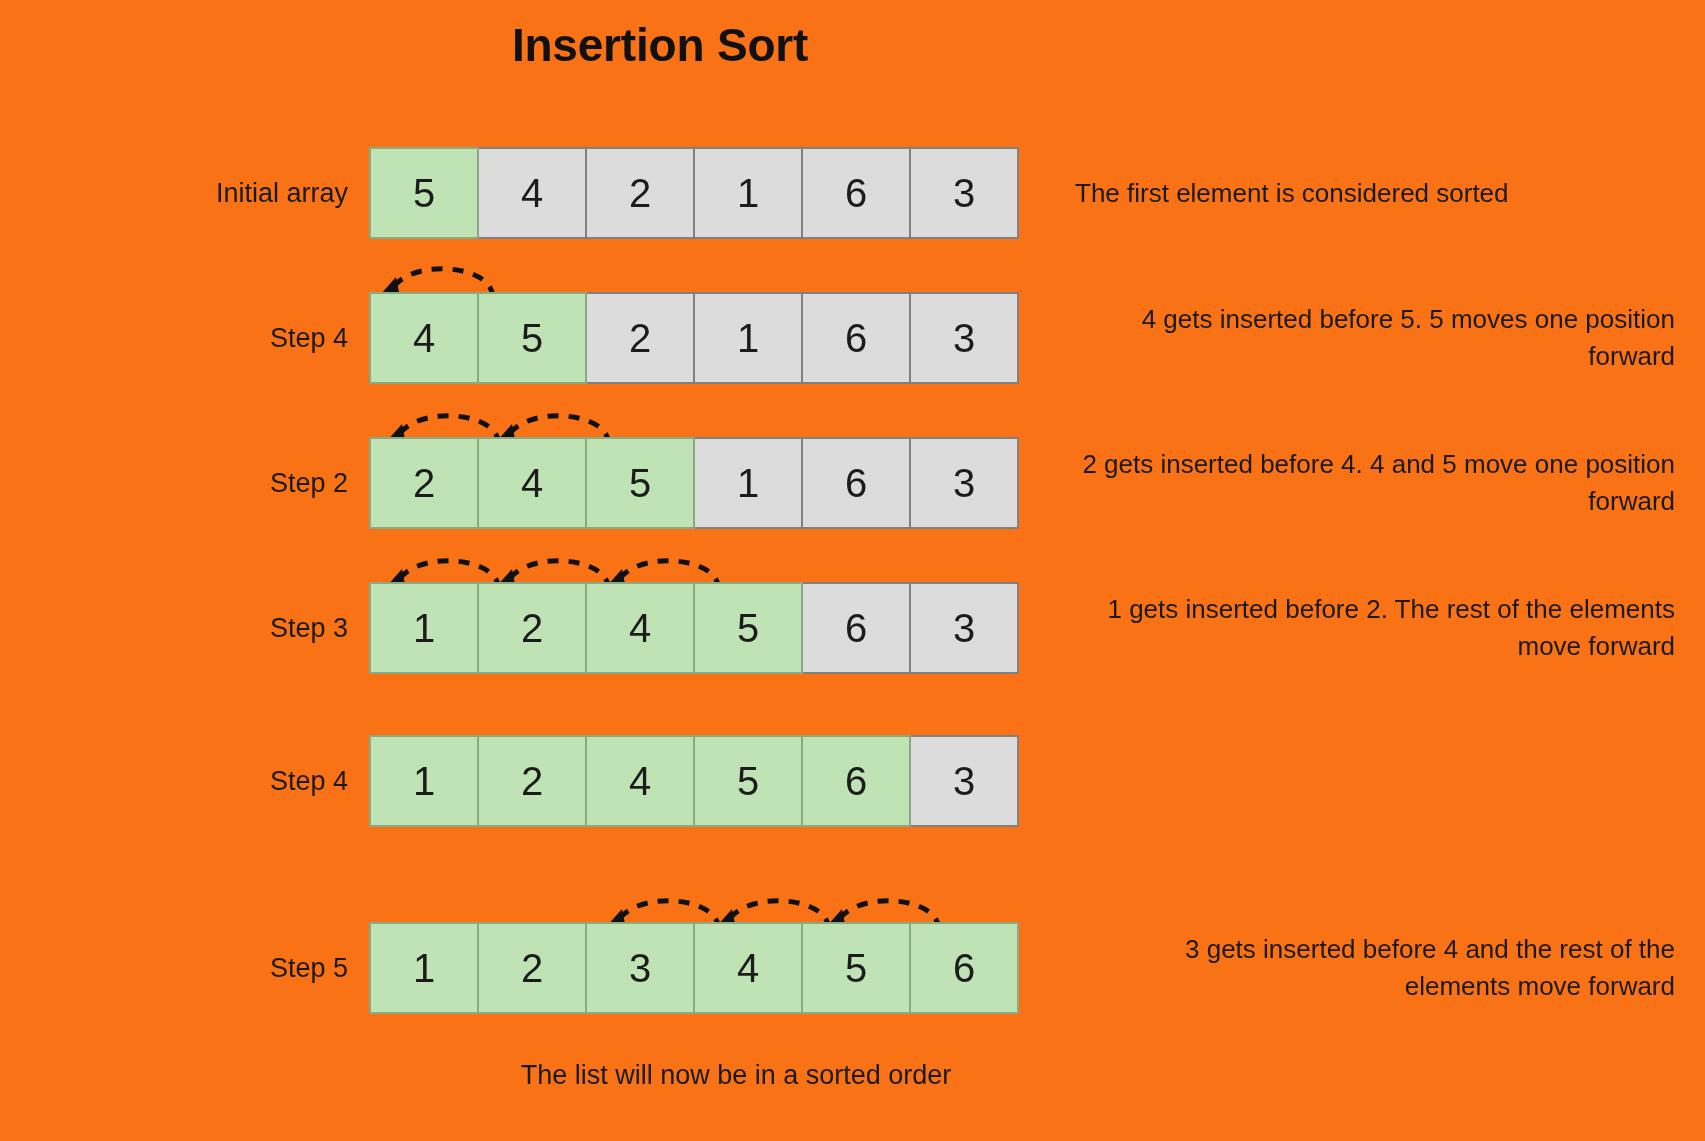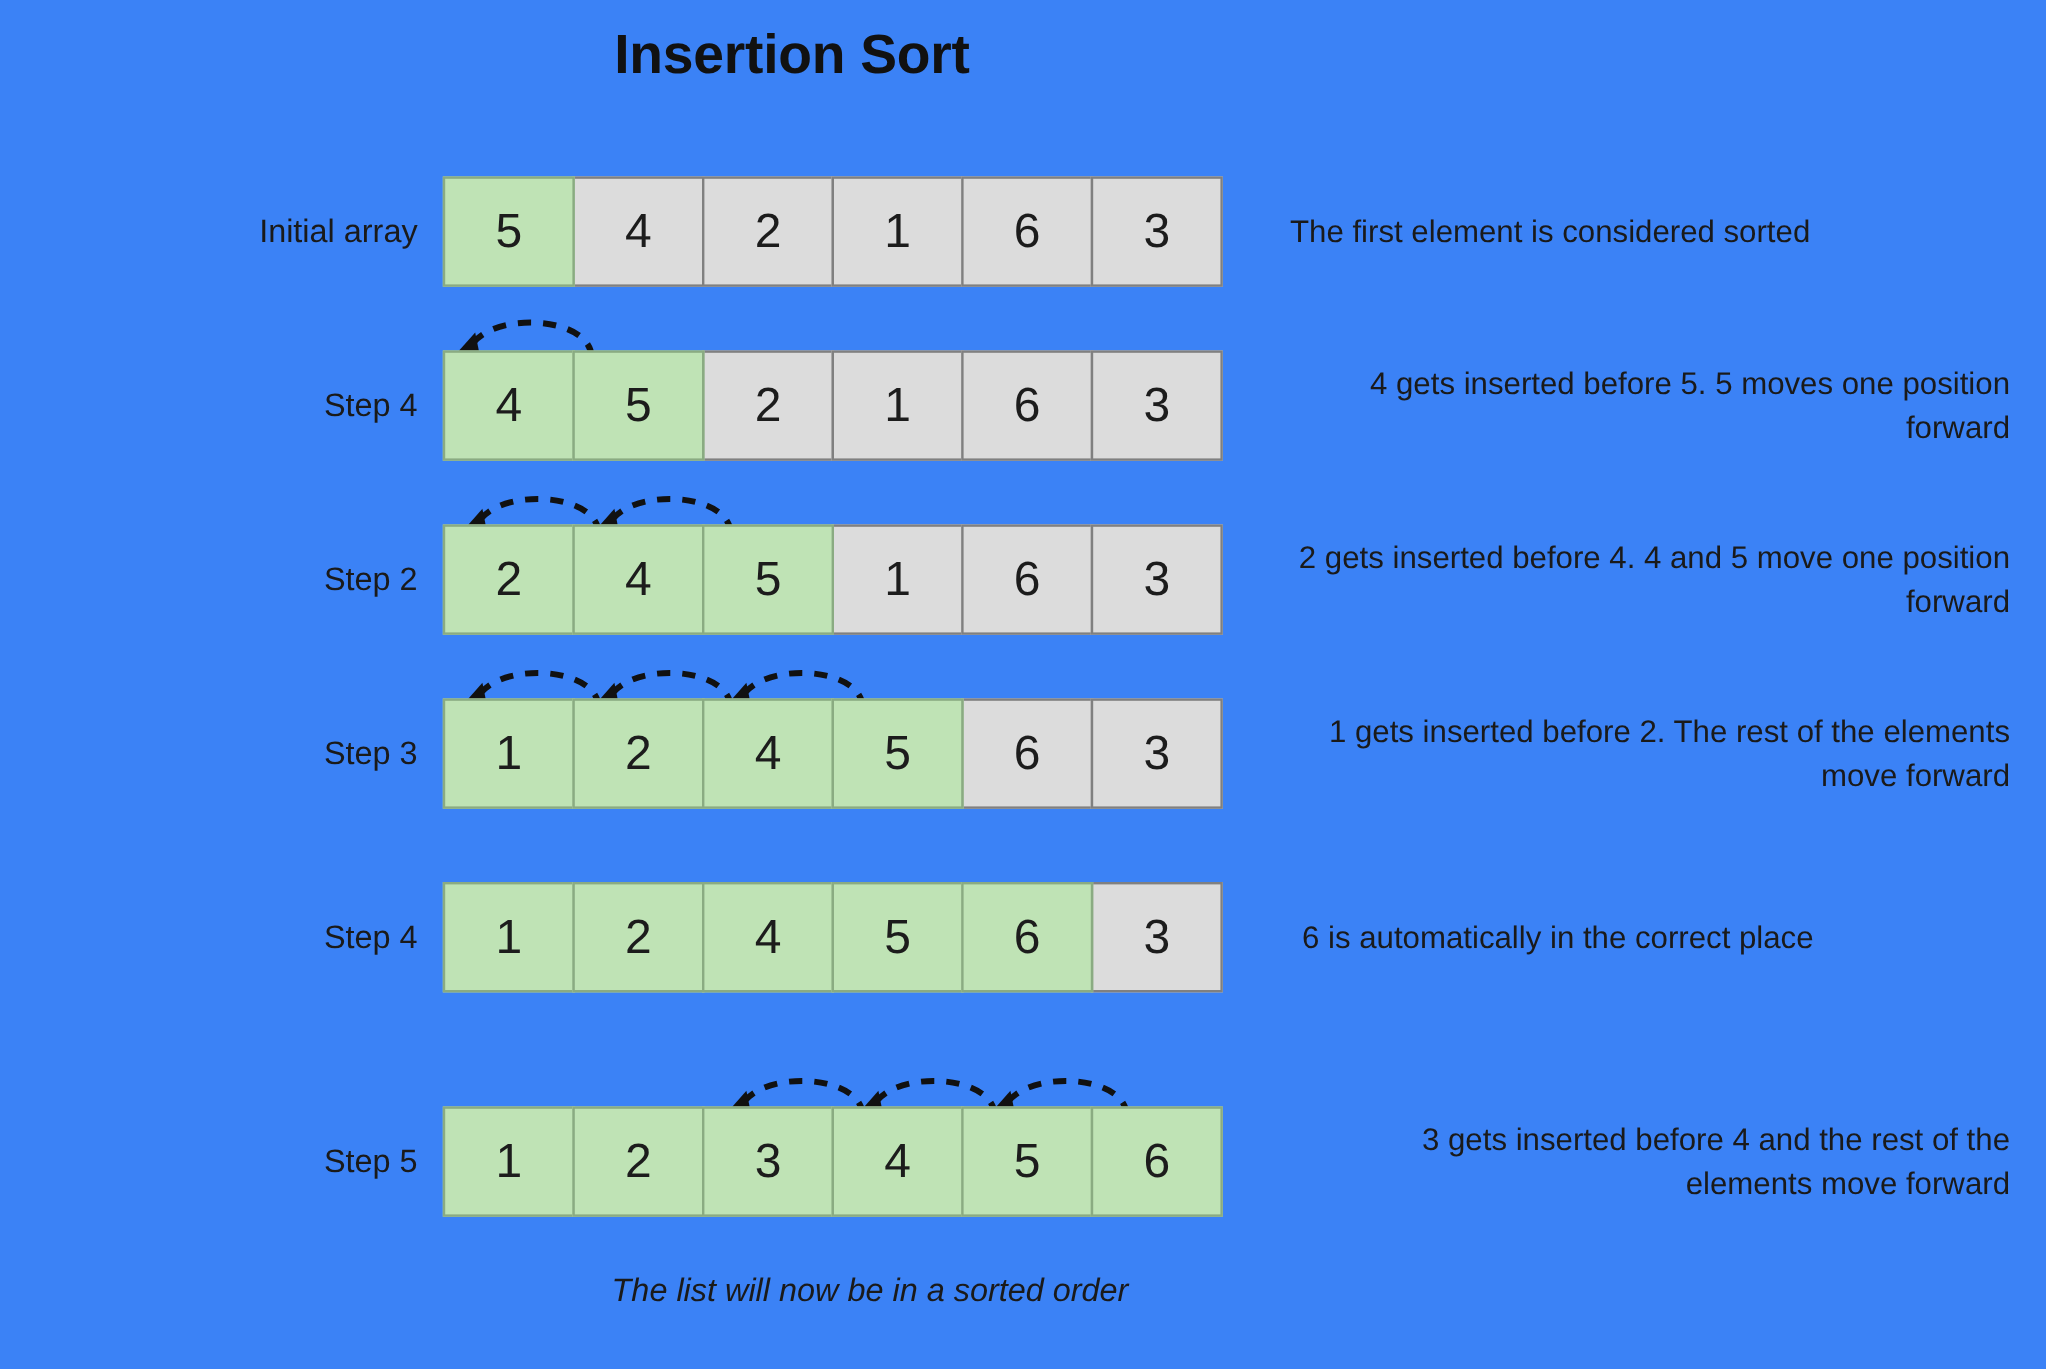--- a/index.html
+++ b/index.html
@@ -6,21 +6,21 @@
   * { box-sizing: border-box; }
   html, body {
     margin: 0; padding: 0;
     background: #ffffff;
     font-family: "Liberation Sans", sans-serif;
   }
   #page {
     position: relative;
     width: 1705px;
     height: 1141px;
-    background: #3b82f6;
+    background: #f97316;
     overflow: hidden;
   }
 
   
   #title {
     position: absolute;
     left: 0; top: 18px;
     width: 1320px;
     text-align: center;
     font-size: 46px;
@@ -98,26 +98,25 @@
     left: 0;
     width: 1705px;
     height: 62px;
     pointer-events: none;
   }
   .arrows svg { display: block; }
 
   
   #caption {
     position: absolute;
-    left: 0; top: 1060px;
+    left: 11px; top: 1060px;
     width: 1450px;
     text-align: center;
     font-size: 27px;
     color: #1a1a1a;
-    font-style: italic;
   }
 </style>
 </head>
 <body>
 
 <div id="page">
 
   <div id="title">Insertion Sort</div>
 
   <div class="row" style="top:147px;">
@@ -214,21 +213,20 @@
   <div class="row" style="top:735px;">
     <div class="row-label">Step 4</div>
     <div class="array">
       <div class="cell green">1</div>
       <div class="cell green">2</div>
       <div class="cell green">4</div>
       <div class="cell green">5</div>
       <div class="cell green">6</div>
       <div class="cell gray">3</div>
     </div>
-    <div class="desc indent"> 6 is automatically in the correct place</div>
   </div>
 
   <div class="arrows" style="top:875px;">
     <svg width="1705" height="62" viewBox="0 0 1705 62" xmlns="http://www.w3.org/2000/svg">
       <g>
         <path d="M 719 54 C 717 20, 636 16, 618 46" fill="none" stroke="#111111" stroke-width="5" stroke-dasharray="11 10" stroke-linecap="butt"></path>
         <polygon points="622,34 606,52 626,54" fill="#111111"></polygon>
       </g>
       <g>
         <path d="M 829 54 C 827 20, 746 16, 728 46" fill="none" stroke="#111111" stroke-width="5" stroke-dasharray="11 10" stroke-linecap="butt"></path>

